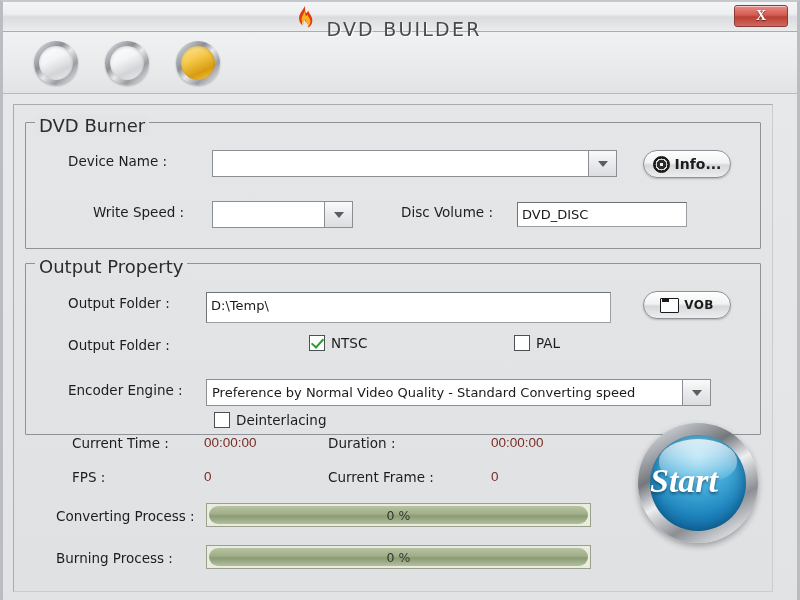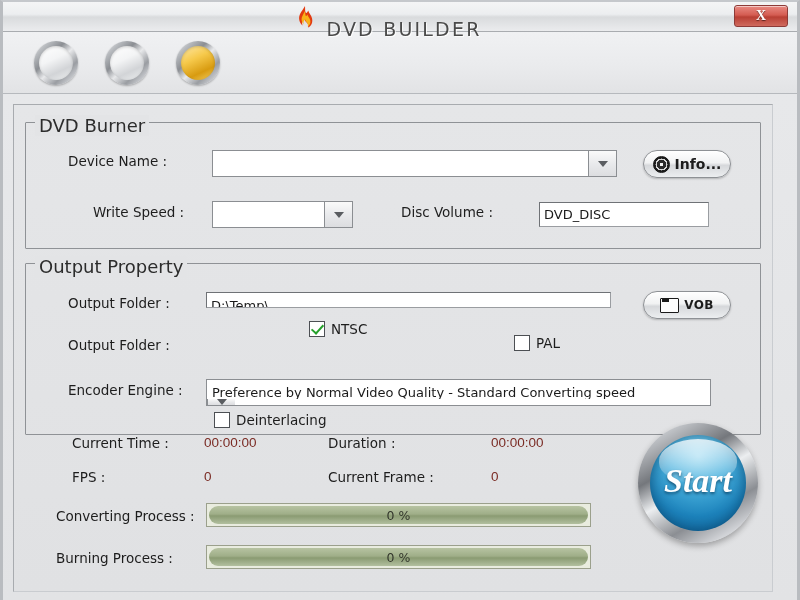--- a/index.html
+++ b/index.html
@@ -249,21 +249,21 @@
     cursor: pointer;
     background: linear-gradient(150deg, #fbfbfb 0%, #bfc2c6 14%, #74777c 34%, #eceef0 50%, #8b8e93 70%, #d2d4d8 86%, #6e7176 100%);
     box-shadow: 0 3px 6px rgba(0,0,0,.3);
     display: flex; align-items: center; justify-content: center;
   }
   .start-inner {
     width: 96px; height: 96px; border-radius: 50%;
     position: relative; overflow: hidden;
     background: radial-gradient(circle at 50% 22%, #8fd4ef 0%, #48b0dd 34%, #1c82bb 68%, #0e5f95 100%);
     box-shadow: inset 0 0 14px rgba(0,40,70,.5);
-    display: flex; align-items: center; justify-content: center;
+    display: flex; align-items: center; justify-content: flex-start;
   }
   .start-inner::before {
     content: ""; position: absolute; left: 9%; top: 4%;
     width: 82%; height: 46%;
     border-radius: 50% 50% 46% 46%;
     background: linear-gradient(to bottom, rgba(255,255,255,.78), rgba(255,255,255,.06));
   }
   .start-text {
     position: relative; z-index: 2;
     font-family: "Liberation Serif", serif;
@@ -325,51 +325,51 @@
         <div class="combo" style="position:absolute; left:186px; top:78px; width:141px;">
           <div class="field"></div>
           <div class="arrow">
             <span class="caret"></span>
           </div>
         </div>
 
         <div class="row" style="left:375px; top:81px;">
           <span class="lbl">Disc Volume :</span>
         </div>
-        <div class="txtbox" style="position:absolute; left:513px; top:79px; width:170px;">DVD_DISC</div>
+        <div class="txtbox" style="position:absolute; left:491px; top:79px; width:170px;">DVD_DISC</div>
       </div>
 
       <div class="group" id="group-output">
         <span class="group-title">Output Property</span>
 
         <div class="row" style="left:42px; top:31px;">
           <span class="lbl">Output Folder :</span>
         </div>
-        <div class="txtbox" style="position:absolute; left:180px; top:28px; width:405px; height:16px; line-height:25px;">D:\Temp\</div>
+        <div class="txtbox" style="position:absolute; left:180px; top:28px; width:405px; height:31px; line-height:25px;">D:\Temp\</div>
         <div class="pill" style="position:absolute; left:617px; top:27px;">
           <span class="folder-glyph"></span>
           <span class="ptext small">VOB</span>
         </div>
 
         <div class="row" style="left:42px; top:73px;">
           <span class="lbl">Output Folder :</span>
         </div>
-        <div class="cbwrap" style="position:absolute; left:277px; top:57px;padding-left:6px;">
+        <div class="cbwrap" style="position:absolute; left:277px; top:71px;padding-left:6px;">
           <span class="cbox checked"></span>
           <span class="cblabel">NTSC</span>
         </div>
         <div class="cbwrap" style="position:absolute; left:488px; top:71px;">
           <span class="cbox"></span>
           <span class="cblabel">PAL</span>
         </div>
 
         <div class="row" style="left:42px; top:118px;">
           <span class="lbl">Encoder Engine :</span>
         </div>
-        <div class="combo" style="position:absolute; left:180px; top:115px; width:505px;flex-direction:column;">
+        <div class="combo" style="position:absolute; left:180px; top:115px; width:505px;">
           <div class="field">Preference by Normal Video Quality - Standard Converting speed</div>
           <div class="arrow">
             <span class="caret"></span>
           </div>
         </div>
 
         <div class="cbwrap" style="position:absolute; left:188px; top:148px;">
           <span class="cbox"></span>
           <span class="cblabel">Deinterlacing</span>
         </div>

